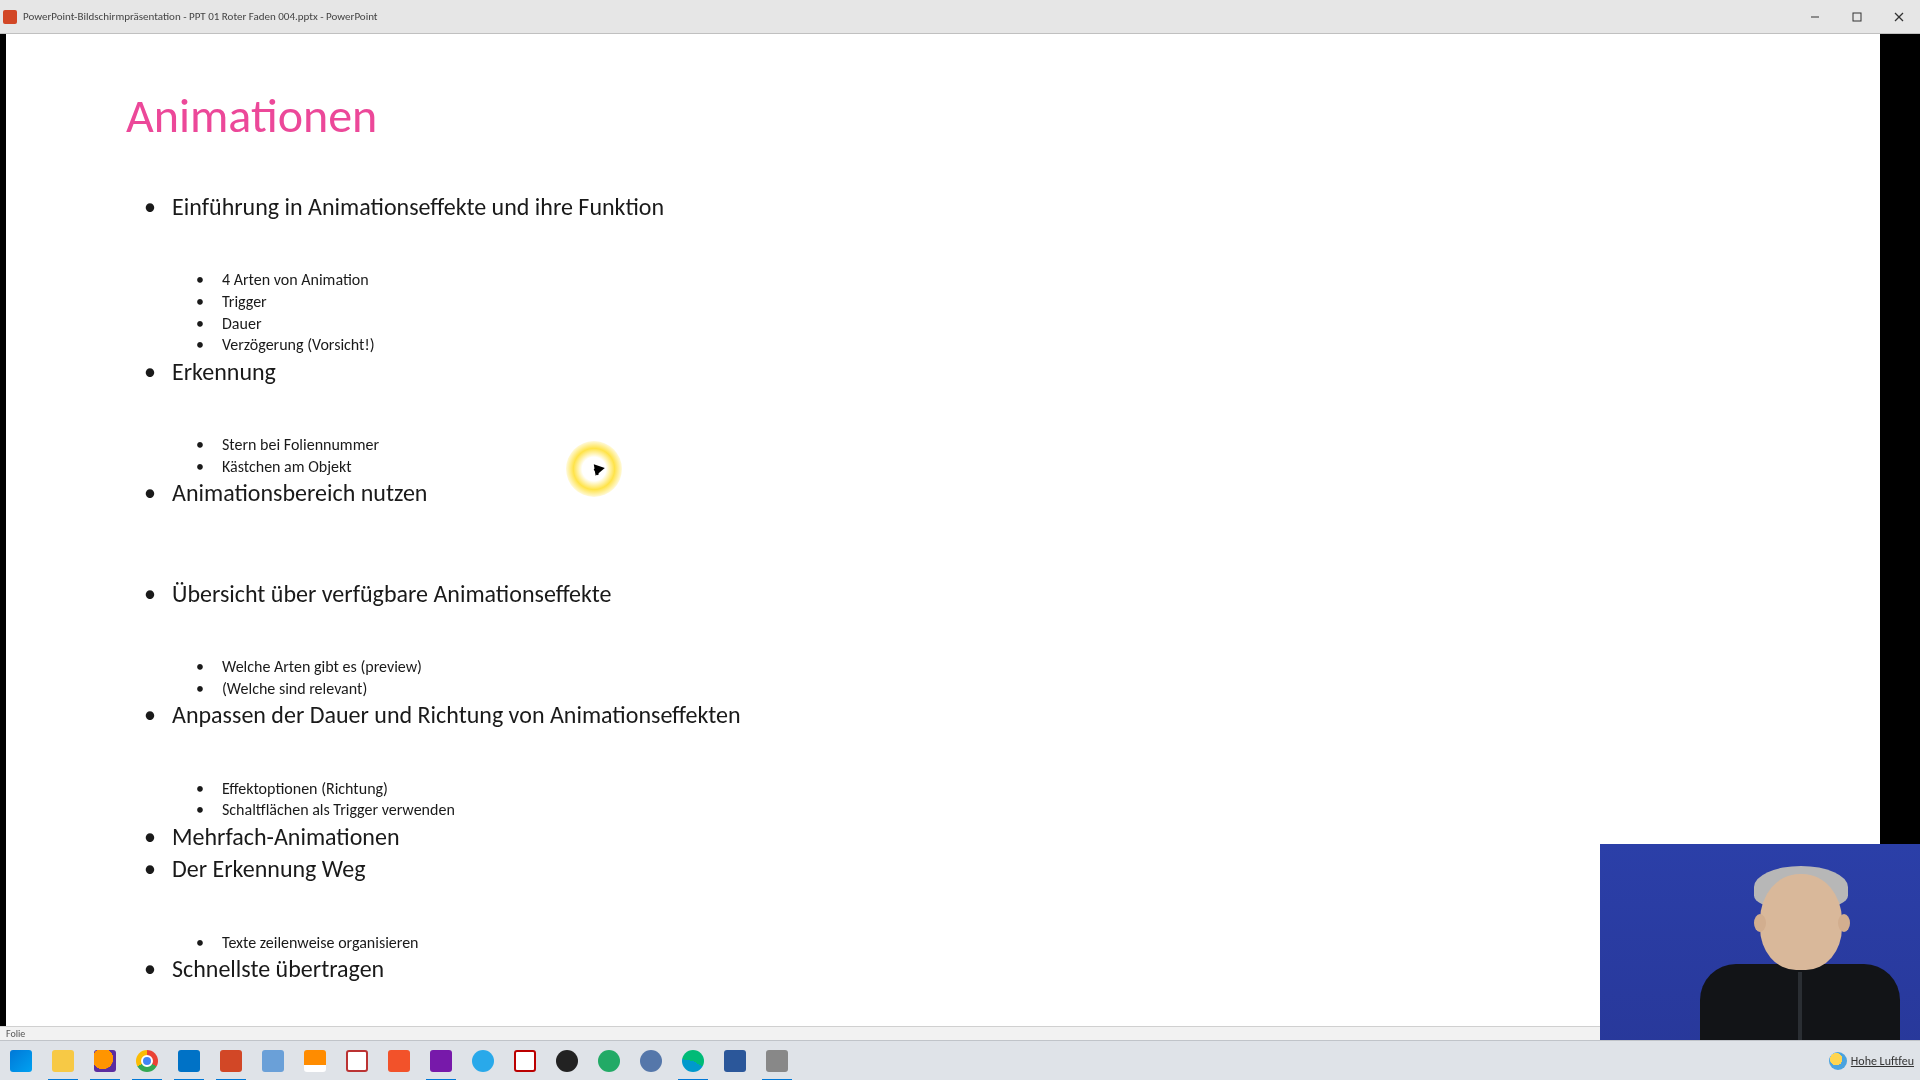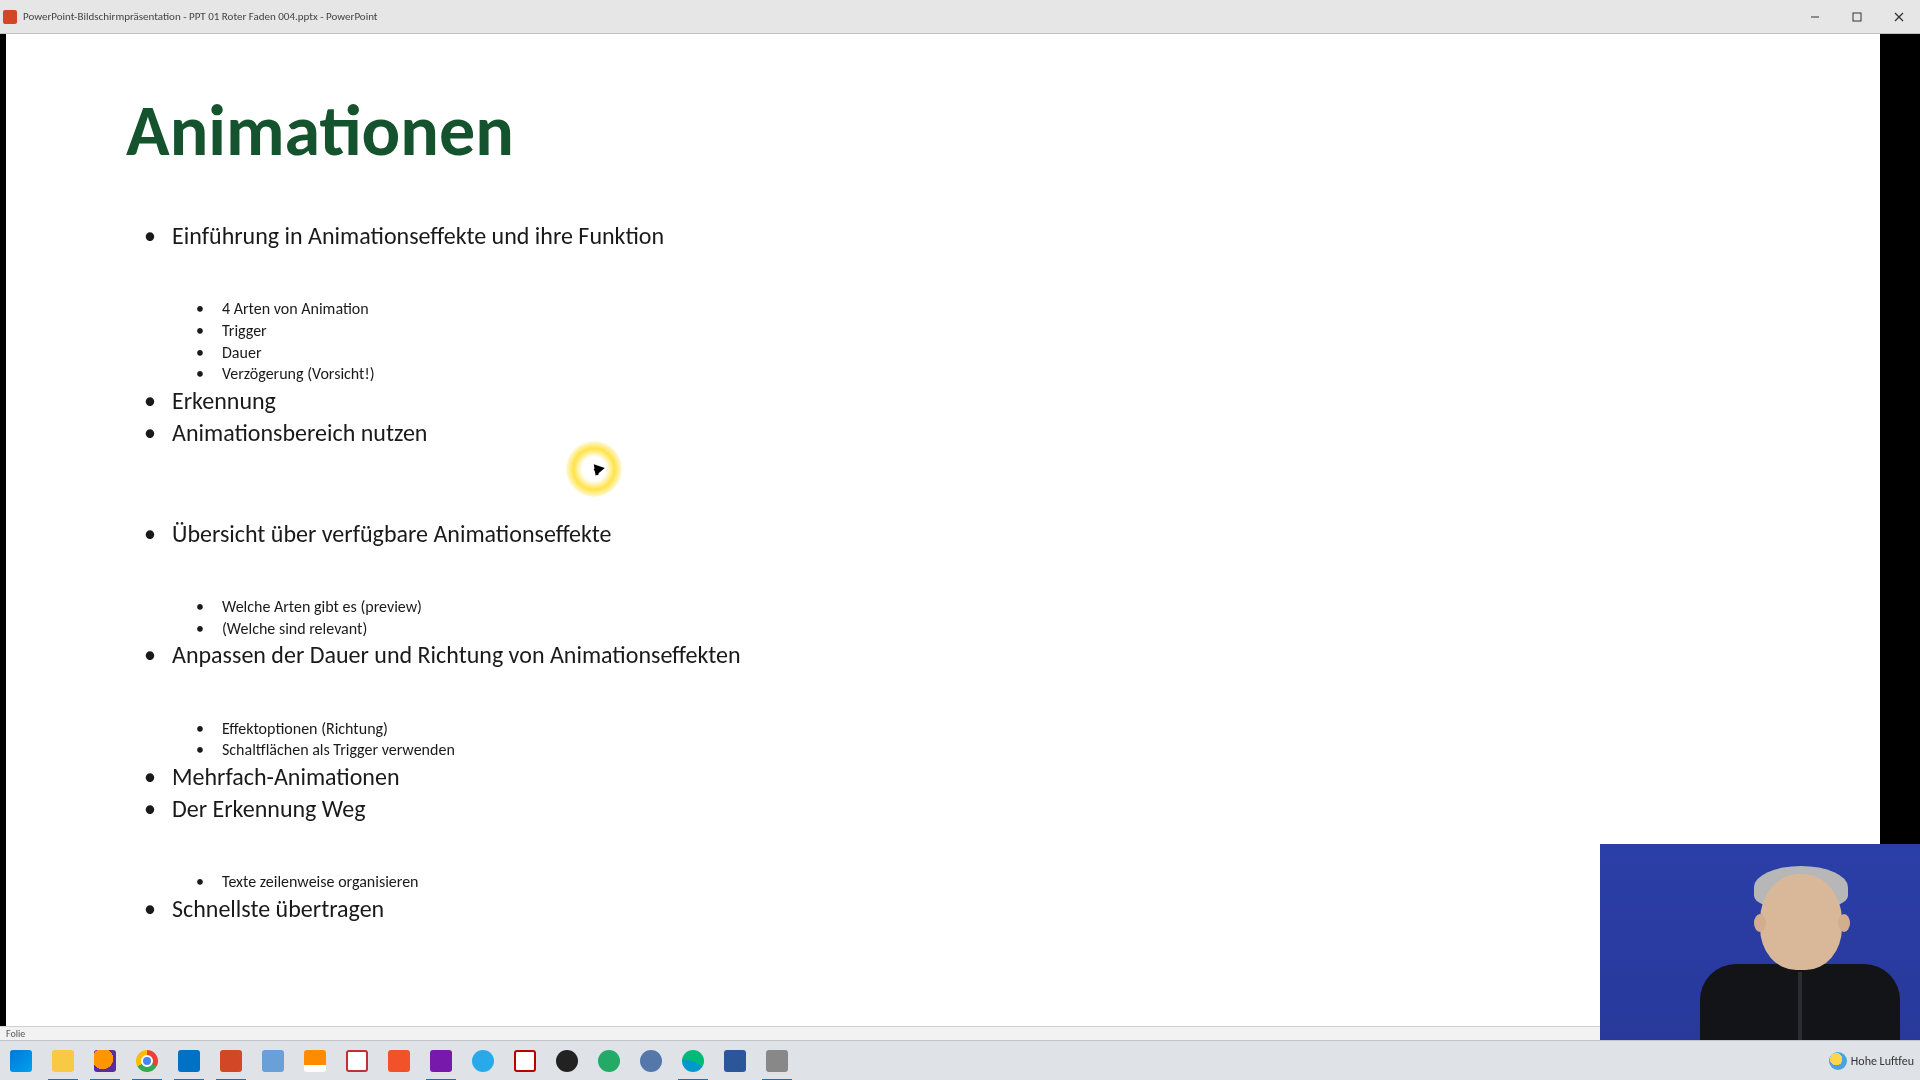--- a/index.html
+++ b/index.html
@@ -22,21 +22,21 @@
   
   .stage-wrap { position: absolute; top: 22px; left: 0; right: 0; bottom: 54px; background: #000; }
   .slide-outer {
     position: absolute; left: 6px; right: 40px; top: 4px; bottom: 0;
     background: #000; display: flex; align-items: stretch; justify-content: center;
   }
   .slide {
     background: #fff; width: 100%; height: 100%;
     position: relative; padding: 60px 100px 40px 120px;
   }
-  .slide h1 { font-size: 72px; font-weight: 700; color: #14532d; margin-bottom: 30px; font-family: Calibri, "Segoe UI", sans-serif; }
+  .slide h1 { font-size: 48px; font-weight: 400; color: #ec4899; margin-bottom: 30px; font-family: Calibri, "Segoe UI", sans-serif; }
   ul { list-style: none; margin-top: 46px; }
   .lvl1 > li { position: relative; padding-left: 46px; font-size: 24px; line-height: 1.35; color: #1a1a1a; font-family: Calibri, "Segoe UI", sans-serif; }
   .lvl1 > li::before { content: "•"; position: absolute; left: 18px; top: 0; }
   .lvl2 > li { position: relative; padding-left: 50px; font-size: 16px; line-height: 1.35; }
   .lvl2 > li::before { content: "•"; position: absolute; left: 24px; top: 0; }
   .gap { height: 22px; }
   .author { margin-top: 100px; margin-left: 120px; font-size: 30px; color: #1a1a1a; font-family: Calibri, "Segoe UI", sans-serif; }
 
   
   .spot {
@@ -84,21 +84,21 @@
   }
   .tb-btn {
     width: 42px; height: 40px; display: flex; align-items: center; justify-content: center;
     position: relative;
   }
   .tb-btn.active::after {
     content: ""; position: absolute; left: 6px; right: 6px; bottom: 0; height: 2px; background: #0078d7;
   }
   .tico { width: 22px; height: 22px; border-radius: 3px; }
   .taskbar .spacer { flex: 1; }
-  .systray { display: flex; align-items: center; gap: 4px; padding-right: 6px; font-size: 12px; color: #333; }
+  .systray { display: flex; align-items: center; gap: 4px; padding-right: 6px; font-size: 12px; color: #333; text-decoration: underline; }
   .weather-ico { width: 18px; height: 18px; border-radius: 50%; background: radial-gradient(circle at 40% 40%, #ffd54f 0 40%, transparent 41%), #4aa3df; }
 
   
   .c-start { background: linear-gradient(135deg,#0078d7 0%,#00a1f1 100%); }
   .c-explorer { background: #f7c945; }
   .c-firefox { background: radial-gradient(circle at 40% 40%,#ff9500 0 55%,#5a2ca0 56% 100%); }
   .c-chrome { background: conic-gradient(#ea4335 0 120deg,#34a853 120deg 240deg,#fbbc05 240deg 360deg); border-radius:50%; position:relative;}
   .c-chrome::after{content:"";position:absolute;inset:5px;border-radius:50%;background:#4285f4;border:2px solid #fff;}
   .c-outlook { background:#0072c6; }
   .c-ppt { background:#d24726; }
@@ -148,21 +148,24 @@
     <div class="slide">
       <h1>Animationen</h1>
 
       <ul class="lvl1" id="list1">
           <li><span>Einführung in Animationseffekte und ihre Funktion</span><ul class="lvl2">
               <li>4 Arten von Animation</li>
               <li>Trigger</li>
               <li>Dauer</li>
               <li>Verzögerung (Vorsicht!)</li>
             </ul></li>
-          <li><span>Erkennung</span></li>
+          <li><span>Erkennung</span><ul class="lvl2">
+              <li>Stern bei Foliennummer</li>
+              <li>Kästchen am Objekt</li>
+            </ul></li>
           <li><span>Animationsbereich nutzen</span></li>
         </ul>
       <div class="gap"></div>
       <ul class="lvl1" id="list2">
           <li><span>Übersicht über verfügbare Animationseffekte</span><ul class="lvl2">
               <li>Welche Arten gibt es (preview)</li>
               <li>(Welche sind relevant)</li>
             </ul></li>
           <li><span>Anpassen der Dauer und Richtung von Animationseffekten</span><ul class="lvl2">
               <li>Effektoptionen (Richtung)</li>

